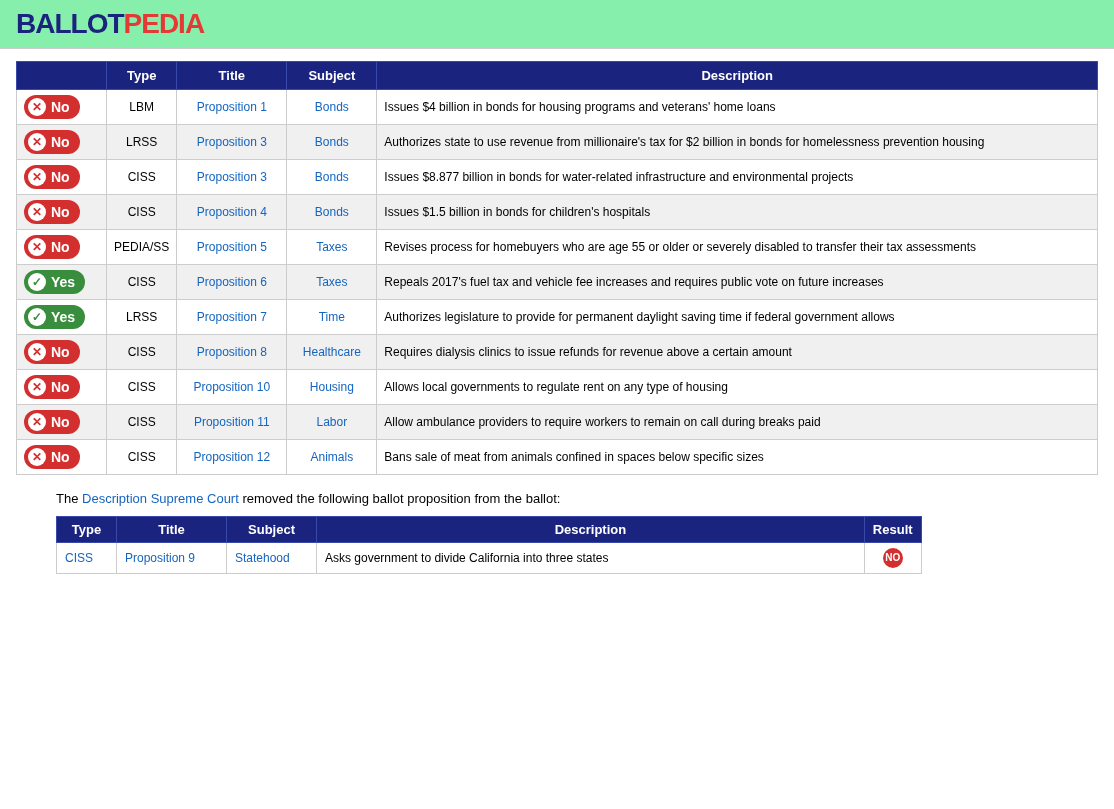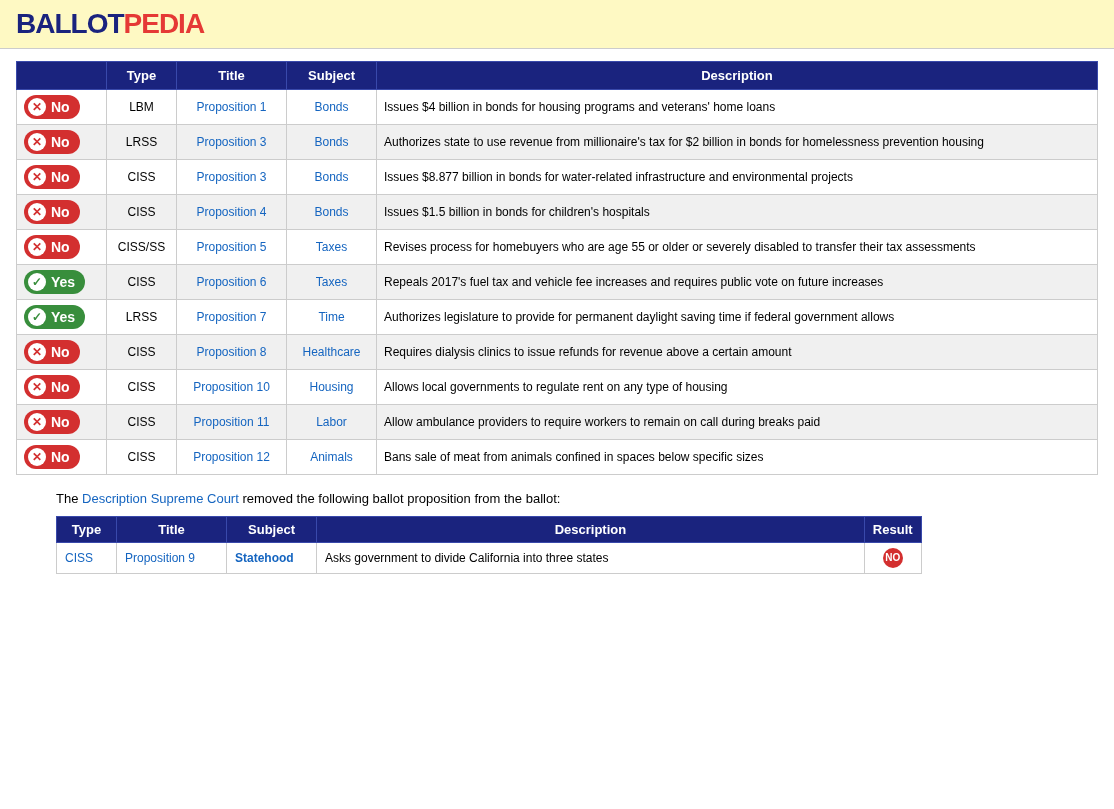--- a/index.html
+++ b/index.html
@@ -7,21 +7,21 @@
       font-family: Arial, sans-serif;
       font-size: 13px;
       background: #fff;
       color: #000;
     }
     .top-bar {
       display: flex;
       align-items: center;
       padding: 8px 16px;
       border-bottom: 1px solid #ccc;
-      background: #fef9c3;
+      background: #86efac;
     }
     .logo {
       font-size: 28px;
       font-weight: 900;
       letter-spacing: -1px;
       margin-right: 20px;
     }
     .logo-ballot { color: #1a237e; }
     .logo-pedia { color: #e53935; }
     .url-bar {
@@ -196,21 +196,21 @@
           <td class="type-col">CISS</td>
           <td class="title-col">Proposition 4</td>
           <td class="subject-col">Bonds</td>
           <td class="desc-col">Issues $1.5 billion in bonds for children's hospitals</td>
         </tr>
         <tr>
           <td class="row-vote-cell"><span class="vote-badge vote-no">
               <span class="vote-icon">✕</span>
               <span>No</span>
             </span></td>
-          <td class="type-col">CISS/SS</td>
+          <td class="type-col">PEDIA/SS</td>
           <td class="title-col">Proposition 5</td>
           <td class="subject-col">Taxes</td>
           <td class="desc-col">Revises process for homebuyers who are age 55 or older or severely disabled to transfer their tax assessments</td>
         </tr>
         <tr>
           <td class="row-vote-cell"><span class="vote-badge vote-yes">
               <span class="vote-icon">✓</span>
               <span>Yes</span>
             </span></td>
           <td class="type-col">CISS</td>
@@ -282,19 +282,19 @@
         <th style="width:110px;">Title</th>
         <th style="width:90px;">Subject</th>
         <th>Description</th>
         <th style="width:48px;">Result</th>
       </tr>
     </thead>
     <tbody id="sub-tbody">
     <tr>
           <td style="color: rgb(21, 101, 192);">CISS</td>
           <td style="color: rgb(21, 101, 192);">Proposition 9</td>
-          <td style="color: rgb(21, 101, 192); font-weight: bold;">Statehood</td>
+          <td style="color: rgb(21, 101, 192);">Statehood</td>
           <td>Asks government to divide California into three states</td>
           <td style="text-align: center;"><span class="no-badge-small">NO</span></td>
         </tr>
       </tbody>
   </table>
 </div>
 
 </body></html>

